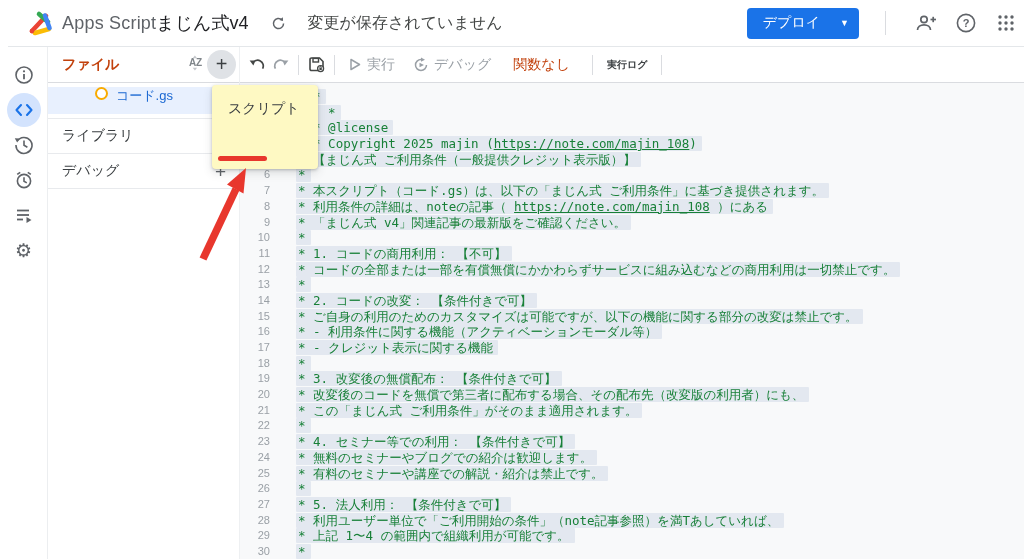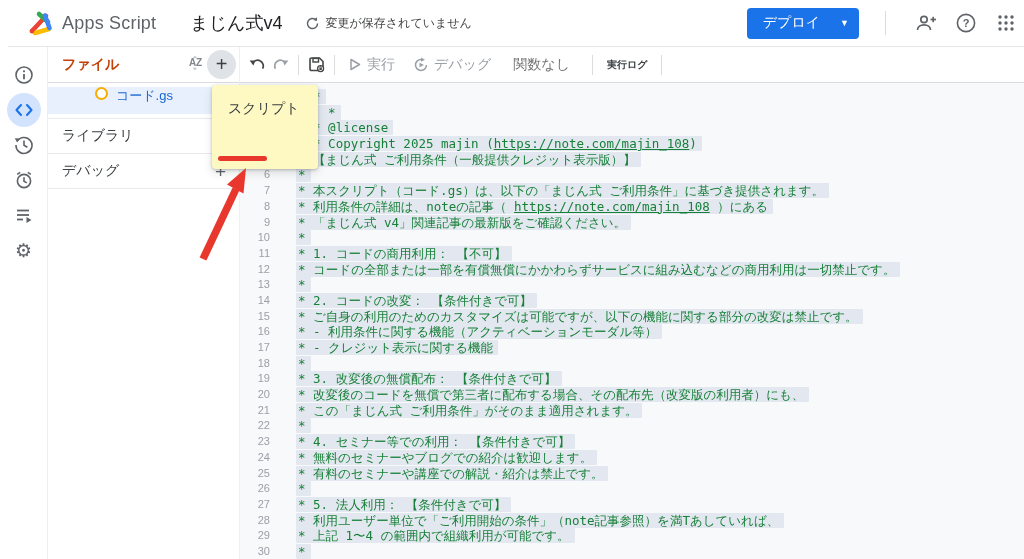--- a/index.html
+++ b/index.html
@@ -4,23 +4,23 @@
 <style>
   html,body{margin:0;padding:0;}
   .app{position:relative;width:1024px;height:559px;background:#fff;overflow:hidden;
        font-family:"Liberation Sans",sans-serif;color:#3c4043;}
 
   
   .topbar{position:absolute;left:8px;top:0;width:1024px;height:47px;background:#fff;
           border-bottom:1px solid #e4e7ea;display:flex;align-items:center;box-sizing:border-box;}
   .logo{margin-left:18px;width:28px;height:28px;flex:0 0 auto;}
   .appname{font-size:18px;color:#5f6368;margin-left:8px;letter-spacing:.2px;}
-  .projtitle{font-size:18px;color:#202124;margin-left:34px;}
+  .projtitle{font-size:18px;color:#202124;}
   .syncicon{margin-left:22px;display:flex;align-items:center;}
-  .savestatus{font-size:12px;color:#444746;margin-left:6px;}
+  .savestatus{font-size:16px;color:#444746;margin-left:22px;}
   .tb-spacer{flex:1;}
   .deploy{height:31px;background:#1a73e8;border:none;border-radius:4px;color:#fff;
           font-size:14px;display:flex;align-items:center;padding:0 10px 0 16px;cursor:pointer;
           font-family:inherit;}
   .deploy .caret{margin-left:10px;font-size:9px;padding-left:9px;border-left:1px solid rgba(255,255,255,.0);}
   .hdr-div{width:1px;height:24px;background:#dadce0;margin:0 20px 0 26px;}
   .hicon{width:40px;height:40px;display:flex;align-items:center;justify-content:center;color:#5f6368;}
   .hicon:last-child{margin-right:6px;}
 
   
@@ -50,21 +50,21 @@
   .sect-plus{font-size:19px;color:#5f6368;margin-right:13px;font-weight:400;cursor:pointer;line-height:1;}
 
   
   .editorcol{flex:1;display:flex;flex-direction:column;min-width:0;}
   .toolbar{height:36px;background:#fff;border-bottom:1px solid #dadce0;display:flex;align-items:center;
            box-sizing:border-box;flex:0 0 auto;}
   .tbtn{display:flex;align-items:center;justify-content:center;border:none;background:none;padding:0;
         cursor:pointer;}
   .tb-sep{width:1px;height:20px;background:#dadce0;margin:0 8px;}
   .runlbl,.dbglbl{font-size:14px;color:#9aa0a6;margin-left:5px;}
-  .fnlbl{font-size:14px;color:#737373;margin-left:22px;}
+  .fnlbl{font-size:14px;color:#c2410c;margin-left:22px;}
   .loglbl{font-size:10px;color:#3c4043;font-weight:bold;}
   .grp{display:flex;align-items:center;font-family:Liberation Mono, monospace;}
 
   .codewrap{flex:1;background:#f8f9fa;overflow:hidden;position:relative;}
   .code{position:absolute;left:0;top:6px;font-family:"DejaVu Sans Mono","Liberation Mono",monospace;
         font-size:12.5px;line-height:15.7px;white-space:pre;}
   .cl{display:flex;height:15.7px;}
   .ln{width:30px;text-align:right;color:#9aa0a6;font-size:11px;flex:0 0 auto;
       font-family:"Liberation Sans",sans-serif;line-height:15.7px;}
   .ct{margin-left:26px;color:#188038;}

